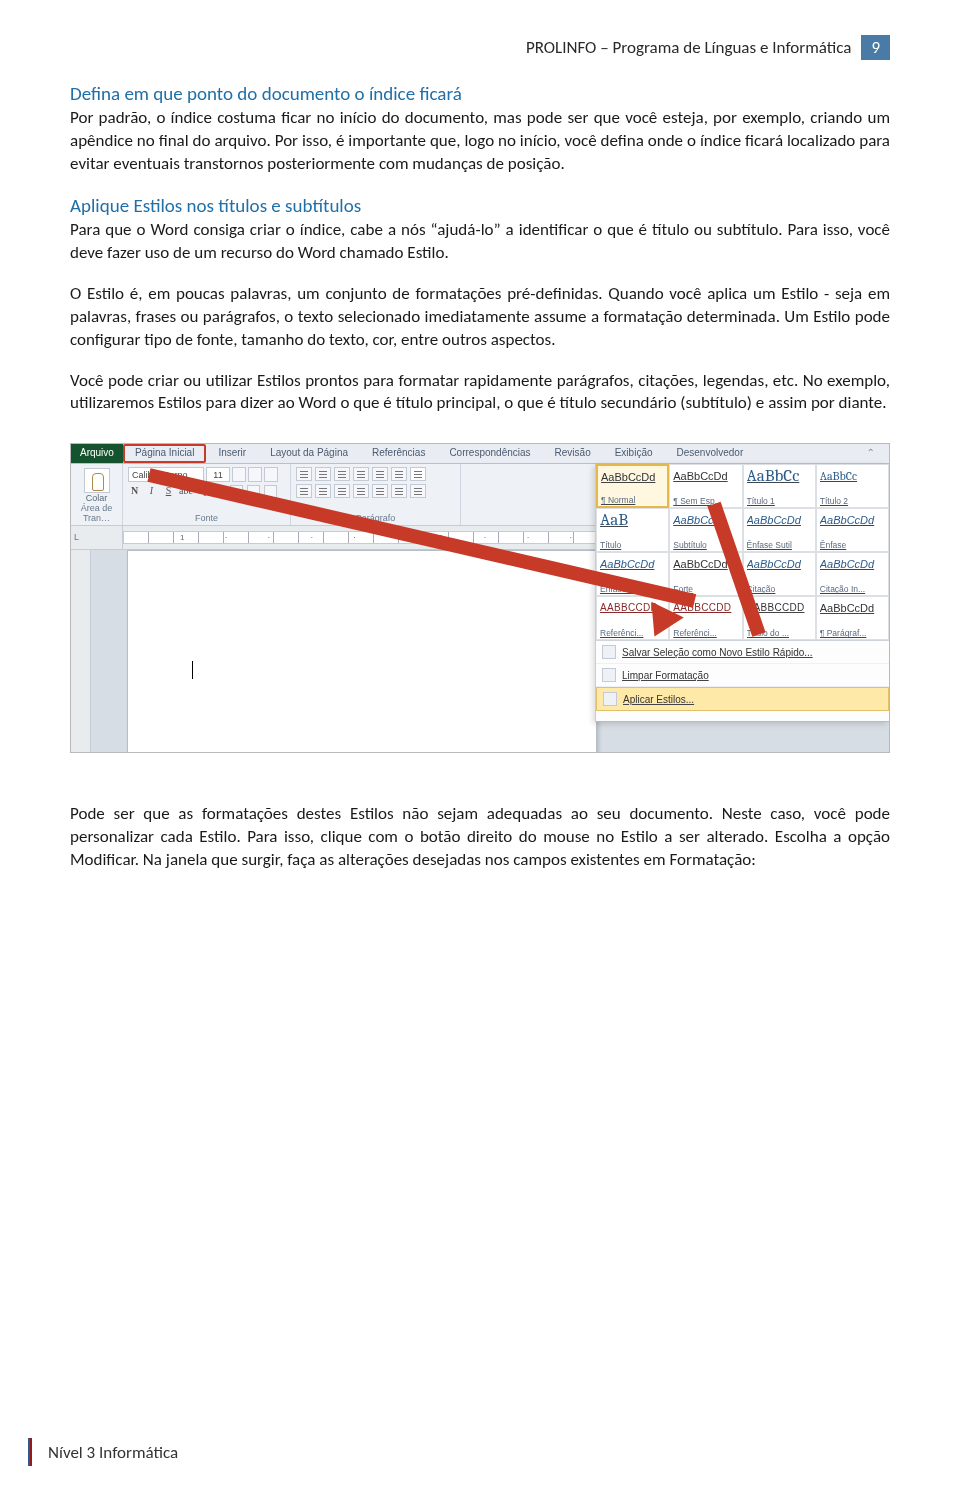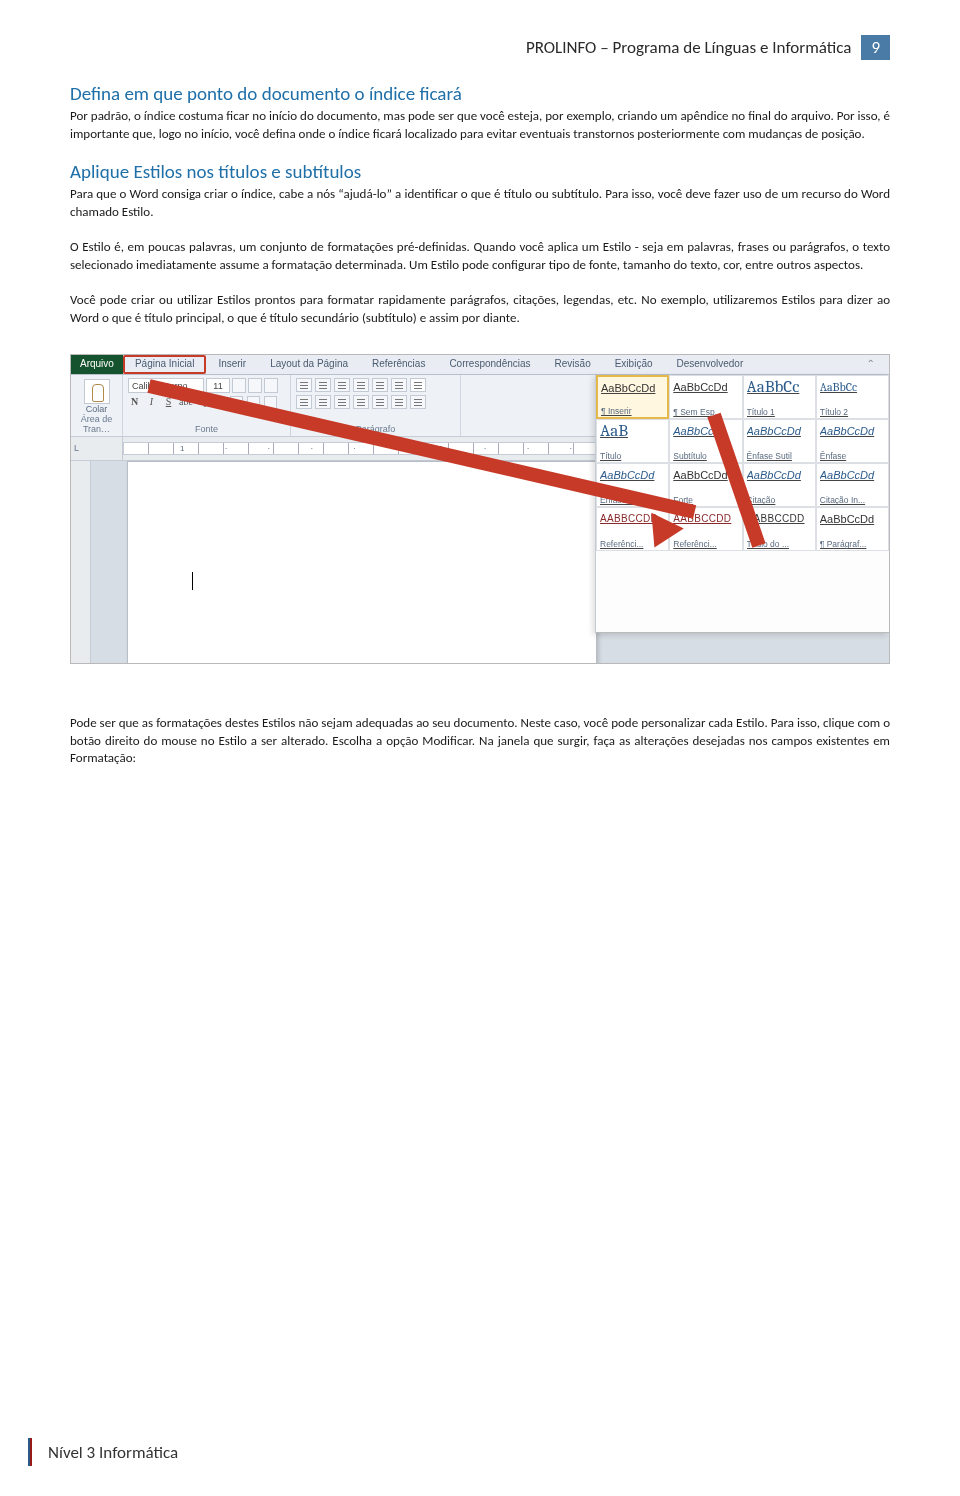--- a/index.html
+++ b/index.html
@@ -31,21 +31,21 @@
     font-size: 17px;
     padding: 2px 10px;
     margin-left: 4px;
   }
   .h-blue {
     color: #1f6fa8;
     font-size: 19px;
     margin-bottom: 2px;
   }
   p.body {
-    font-size: 13px;
+    font-size: 17px;
     line-height: 1.35;
     text-align: justify;
     margin-bottom: 18px;
     color: #1a1a1a;
   }
   p.body.last-block { margin-bottom: 28px; }
 
   
   .shot {
     width: 820px;
@@ -319,21 +319,21 @@
         <div class="paper">
           <div class="cursor-blink"></div>
         </div>
       </div>
     </div>
 
     <div class="styles-panel">
       <div class="styles-grid" id="styles-grid">
           <div class="scell sel">
             <div class="sprev ">AaBbCcDd</div>
-            <div class="slabel">¶ Inserir</div>
+            <div class="slabel">¶ Normal</div>
           </div>
           <div class="scell">
             <div class="sprev ">AaBbCcDd</div>
             <div class="slabel">¶ Sem Esp...</div>
           </div>
           <div class="scell">
             <div class="sprev big">AaBbCc</div>
             <div class="slabel">Título 1</div>
           </div>
           <div class="scell">
@@ -382,20 +382,34 @@
           </div>
           <div class="scell">
             <div class="sprev sc">AABBCCDD</div>
             <div class="slabel">Título do ...</div>
           </div>
           <div class="scell">
             <div class="sprev ">AaBbCcDd</div>
             <div class="slabel">¶ Parágraf...</div>
           </div>
         </div>
+      <div class="styles-menu">
+        <div class="srow">
+          <span class="srow-ico"></span>
+          <span>Salvar Seleção como Novo Estilo Rápido...</span>
+        </div>
+        <div class="srow">
+          <span class="srow-ico"></span>
+          <span>Limpar Formatação</span>
+        </div>
+        <div class="srow hi">
+          <span class="srow-ico"></span>
+          <span>Aplicar Estilos...</span>
+        </div>
+      </div>
     </div>
 
     <div class="red-arrow line1"></div>
     <div class="red-arrow line2"></div>
     <div class="red-arrow head"></div>
   </div>
 
   <p class="body">Pode ser que as formatações destes Estilos não sejam adequadas ao seu documento. Neste caso, você pode personalizar cada Estilo. Para isso, clique com o botão direito do mouse no Estilo a ser alterado. Escolha a opção Modificar. Na janela que surgir, faça as alterações desejadas nos campos existentes em Formatação:</p>
 </div>
 

